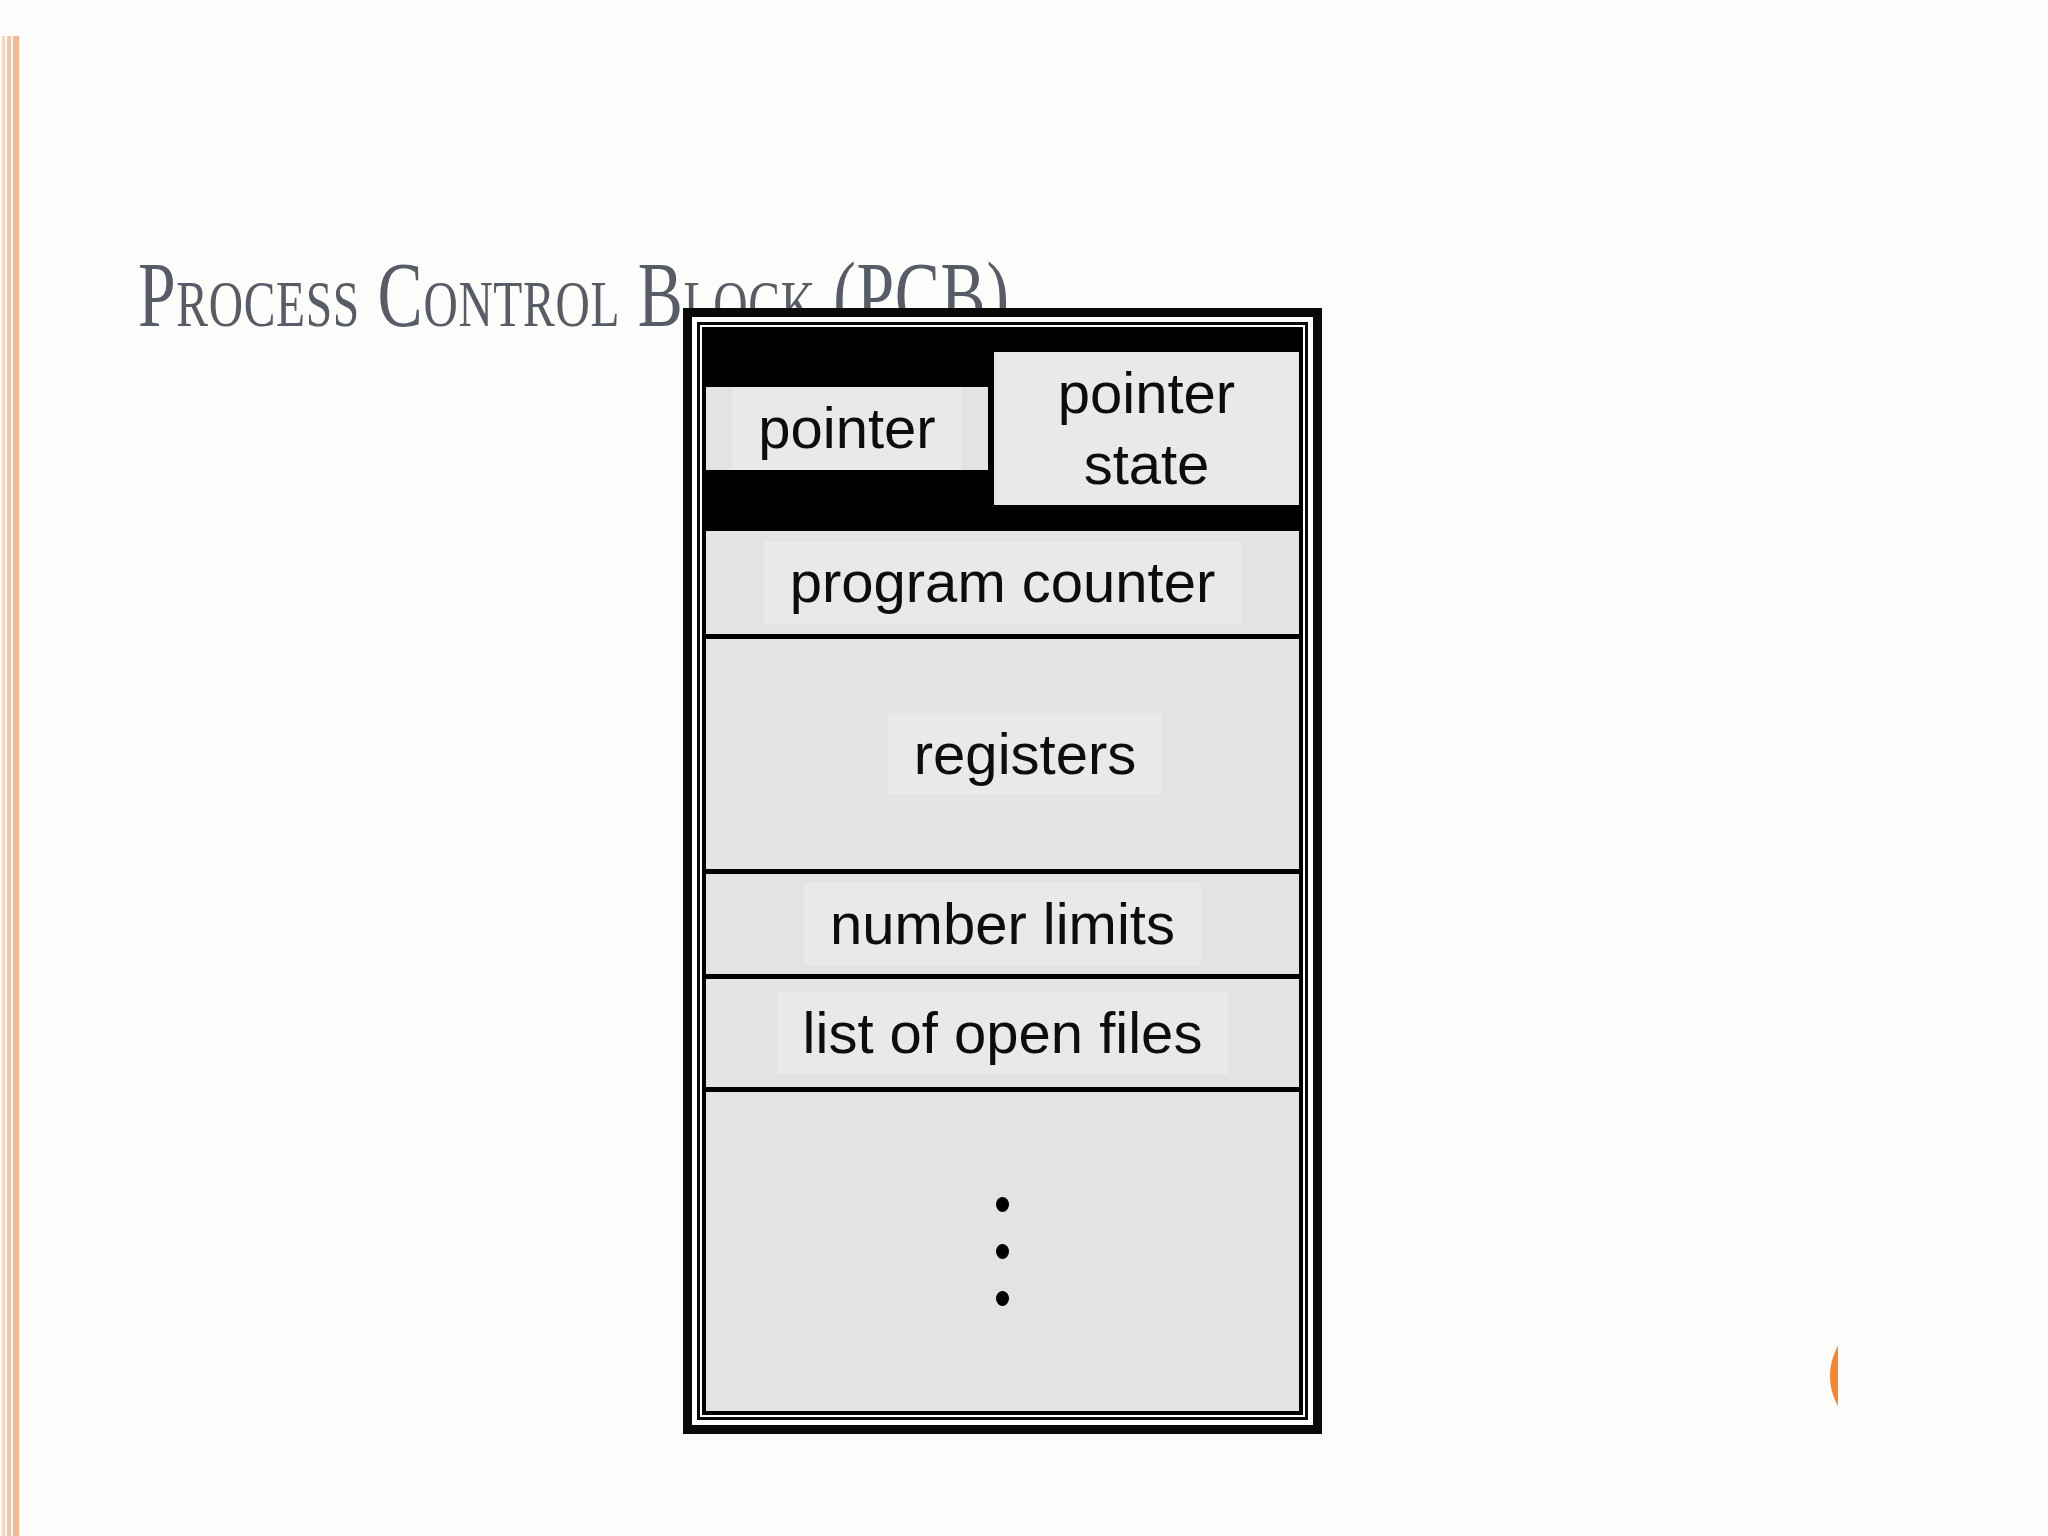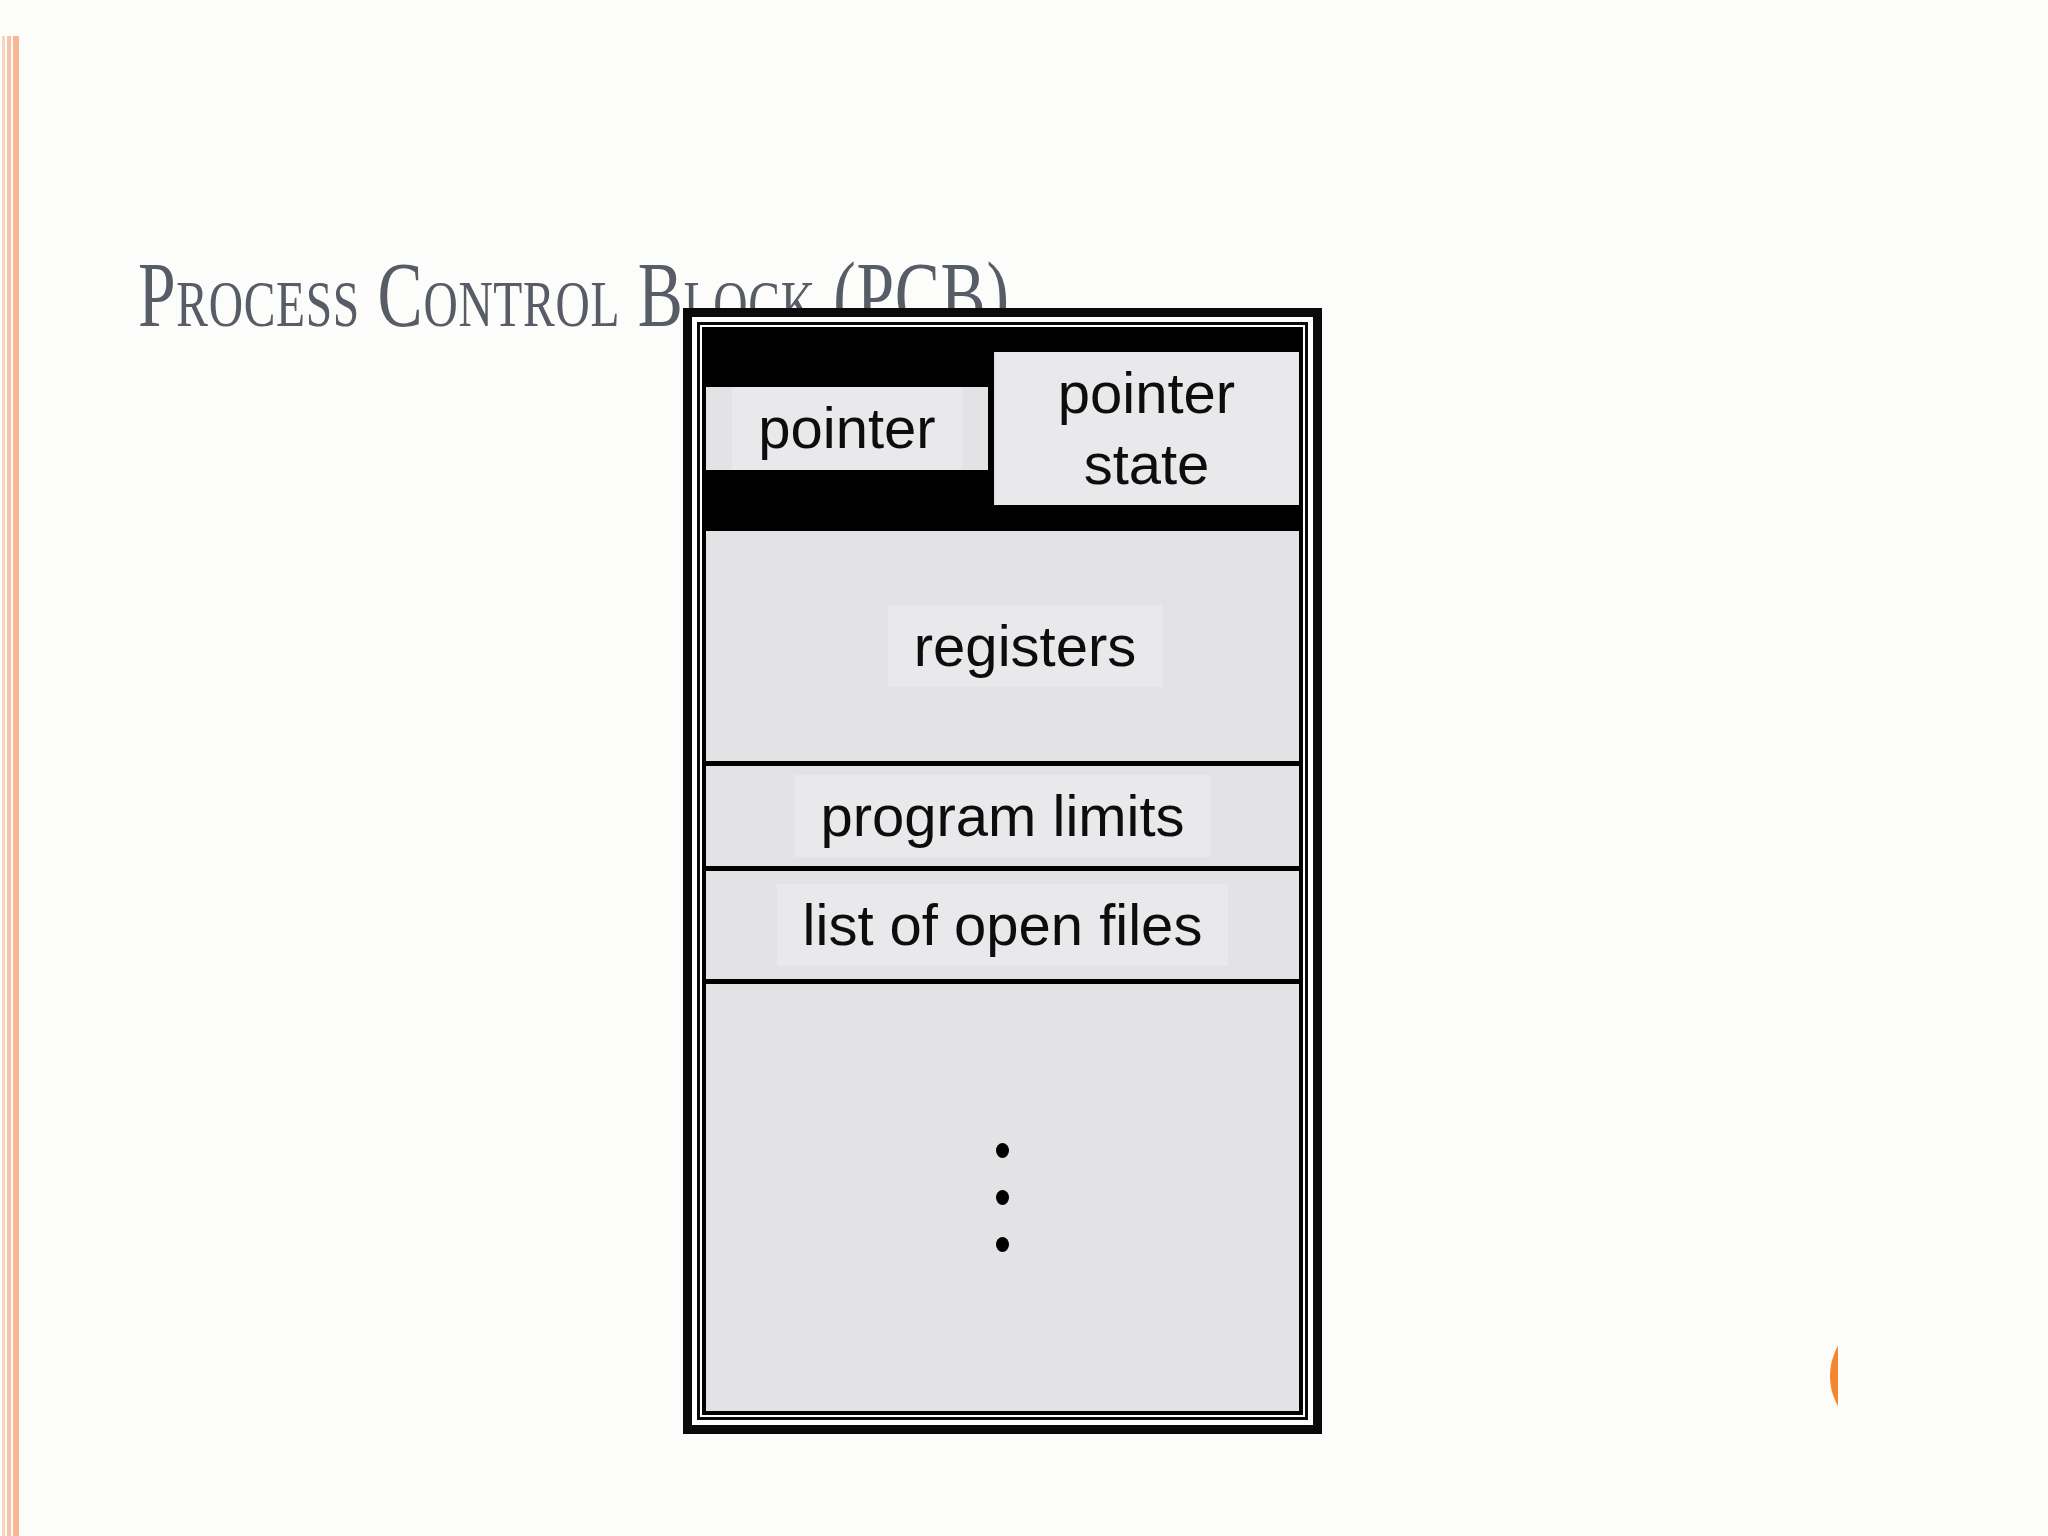--- a/index.html
+++ b/index.html
@@ -96,27 +96,30 @@
         <div class="row row-split h-r1">
           <div class="cell cell-pointer">
             <span class="patch">pointer</span>
           </div>
           <div class="cell cell-state">
             <span class="patch" style="max-width:250px;">pointer state</span>
           </div>
         </div>
 
 
+        <div class="row h-r3">
+          <span class="patch">program counter</span>
+        </div>
 
         <div class="row h-r4">
           <span class="patch">registers</span>
         </div>
 
         <div class="row h-r5">
-          <span class="patch">program limits</span>
+          <span class="patch">number limits</span>
         </div>
 
         <div class="row h-r6">
           <span class="patch">list of open files</span>
         </div>
 
         <div class="row h-r7 dots">
           <div class="dot"></div>
           <div class="dot"></div>
           <div class="dot"></div>

